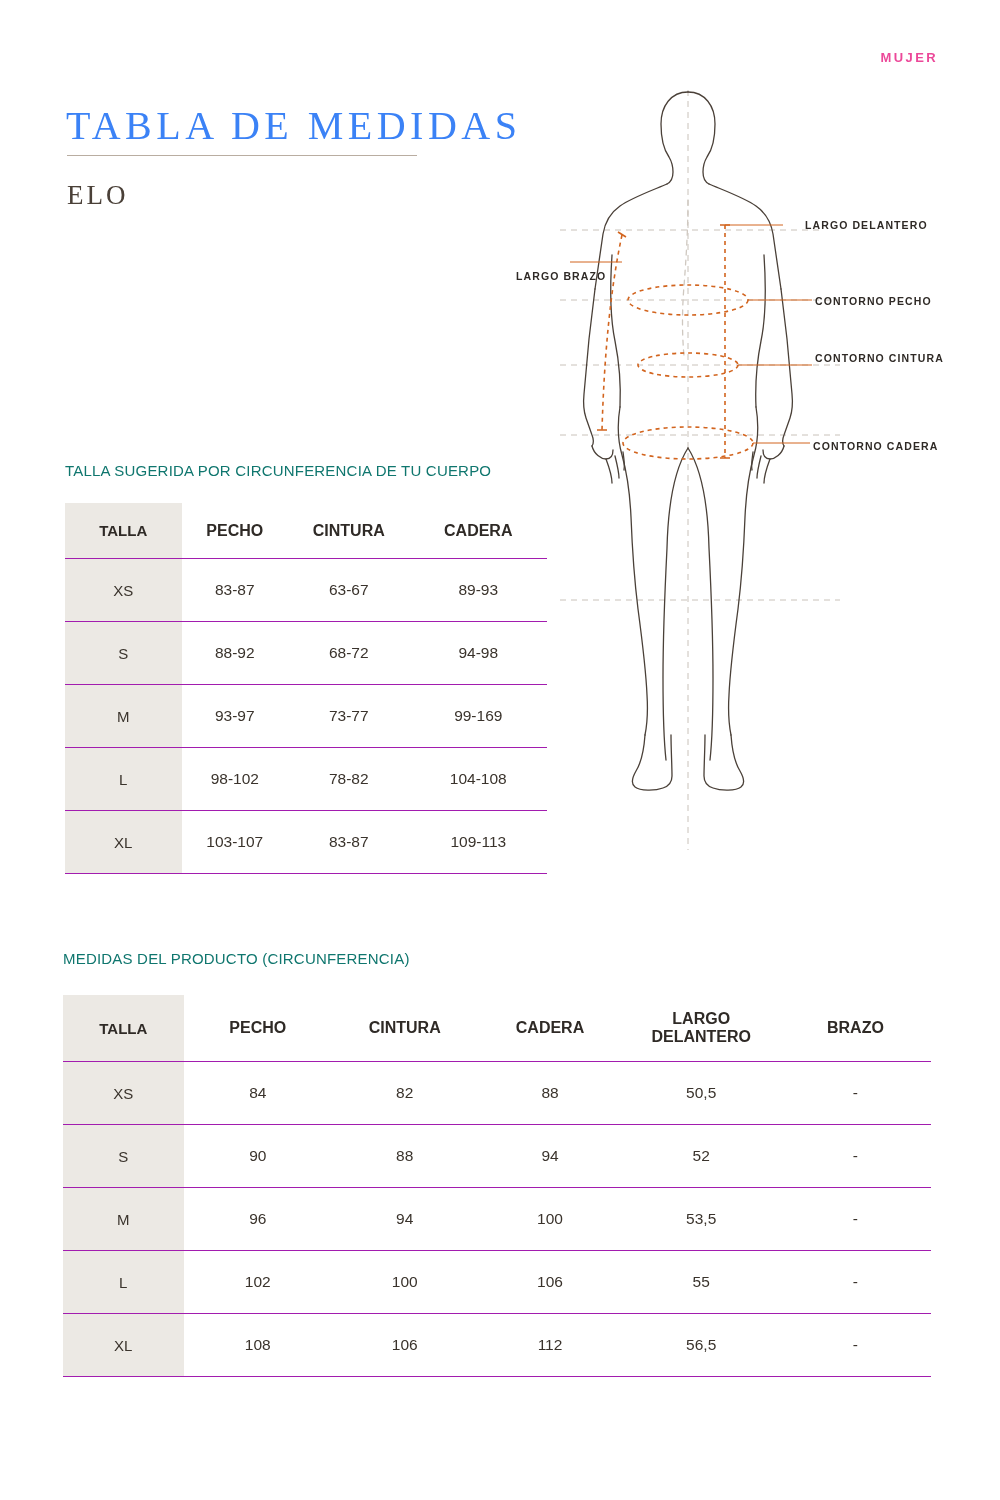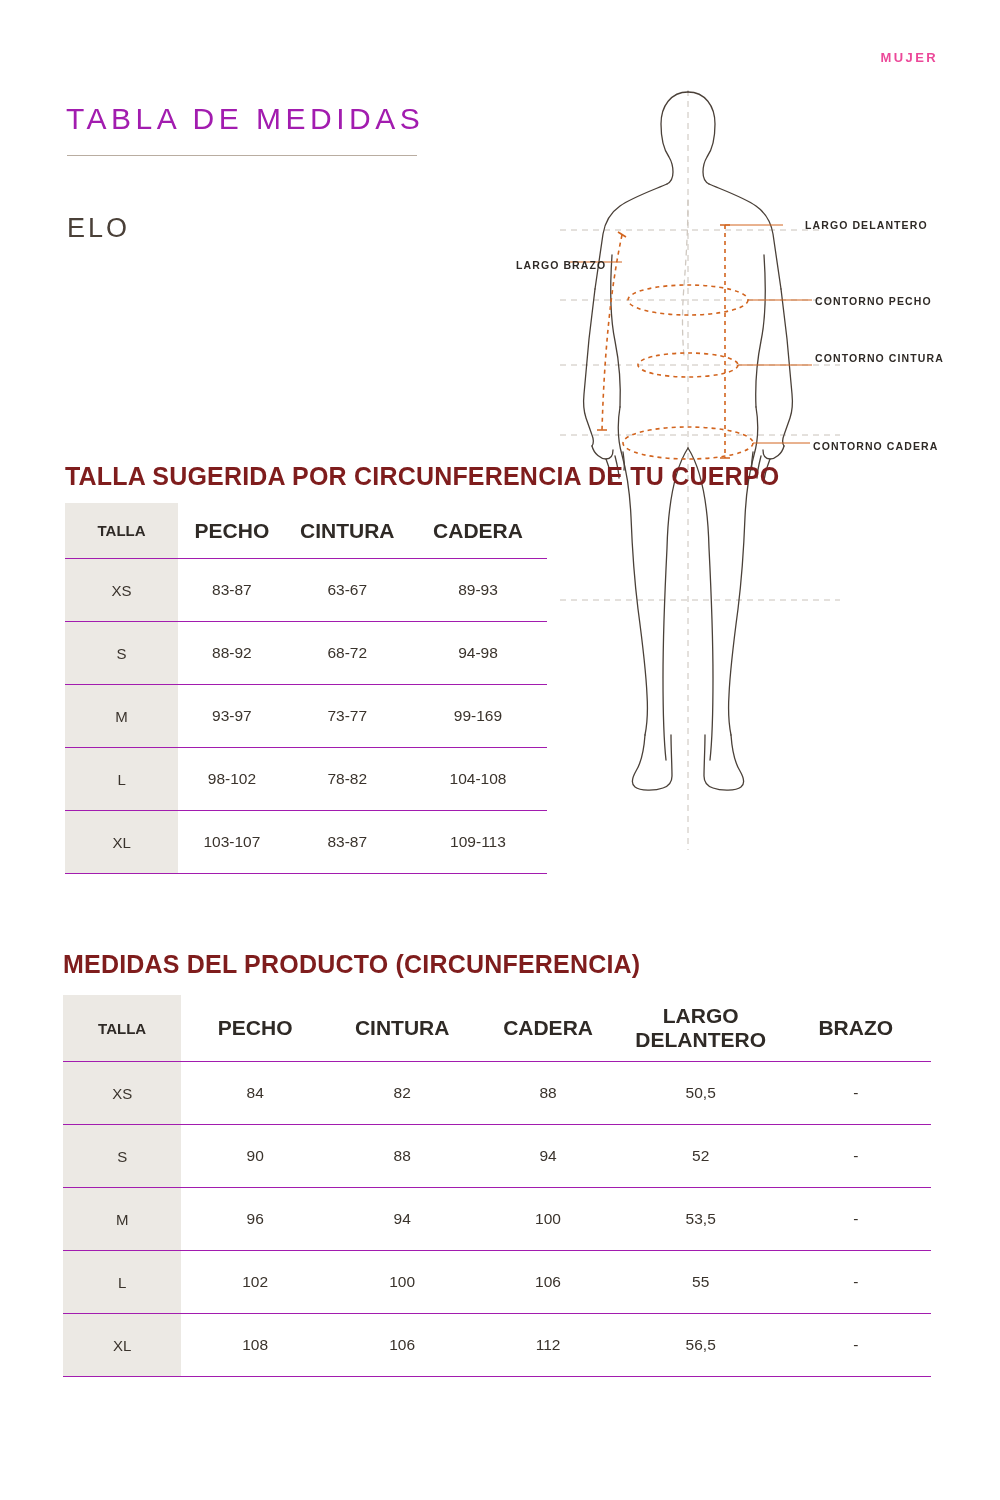--- a/index.html
+++ b/index.html
@@ -24,73 +24,72 @@
     font-size: 13px;
     font-weight: bold;
     letter-spacing: 2.4px;
     color: #ec4899;
   }
 
   .doc-title {
     position: absolute;
     left: 66px;
     top: 102px;
-    font-family: Liberation Sans, sans-serif;
-    font-size: 30px;
+    font-family: Liberation Serif, serif;
+    font-size: 40px;
     letter-spacing: 4.5px;
-    color: #a21caf;
+    color: #3b82f6;
     font-weight: normal;
   }
   .title-rule {
     position: absolute;
     left: 67px;
     top: 155px;
     width: 350px;
     height: 1px;
     background: #b9ada1;
   }
   .doc-subtitle {
     position: absolute;
     left: 67px;
     top: 180px;
-    font-family: Liberation Sans, sans-serif;
+    font-family: Liberation Serif, serif;
     font-size: 27px;
     letter-spacing: 3px;
     color: #4a4038;
     font-weight: normal;
-    margin-top: 33px;
   }
 
   
   .section-title {
     position: absolute;
-    font-size: 25px;
-    font-weight: bold;
+    font-size: 15px;
+    font-weight: normal;
     letter-spacing: 0.2px;
-    color: #7f1d1d;
+    color: #0f766e;
   }
   #title-body { left: 65px; top: 462px; }
   #title-product { left: 63px; top: 950px; }
 
   
   .size-table {
     position: absolute;
     border-collapse: collapse;
     font-size: 15.5px;
     color: #3a332c;
   }
   .size-table td, .size-table th {
     border-bottom: 1px solid #a21caf;
     font-weight: normal;
     text-align: center;
     padding: 4px;
   }
   .size-table th {
     font-weight: bold;
-    font-size: 21px;
+    font-size: 16px;
     color: #2f2a26;
   }
   .size-table .col-size {
     background: #ece9e4;
     font-size: 15px;
   }
   .size-table thead th.col-size { background: #ece9e4; }
 
   
   #table-body {
@@ -133,21 +132,21 @@
 
   .callout {
     position: absolute;
     font-size: 10.5px;
     font-weight: bold;
     letter-spacing: 1.1px;
     color: #2f2a26;
     white-space: nowrap;
   }
   #lbl-largo-delantero { left: 787px; top: 219px; padding-left: 18px; }
-  #lbl-largo-brazo     { left: 476px; top: 259px; padding-left: 40px; }
+  #lbl-largo-brazo     { left: 476px; top: 270px; padding-left: 40px; }
   #lbl-contorno-pecho  { left: 815px; top: 295px; }
   #lbl-contorno-cintura{ left: 815px; top: 352px; text-align: right; }
   #lbl-contorno-cadera { left: 813px; top: 440px; }
 </style>
 </head>
 <body>
 
 <div class="gender-label">MUJER</div>
 <div class="doc-title">TABLA DE MEDIDAS</div>
 <div class="title-rule"></div>

